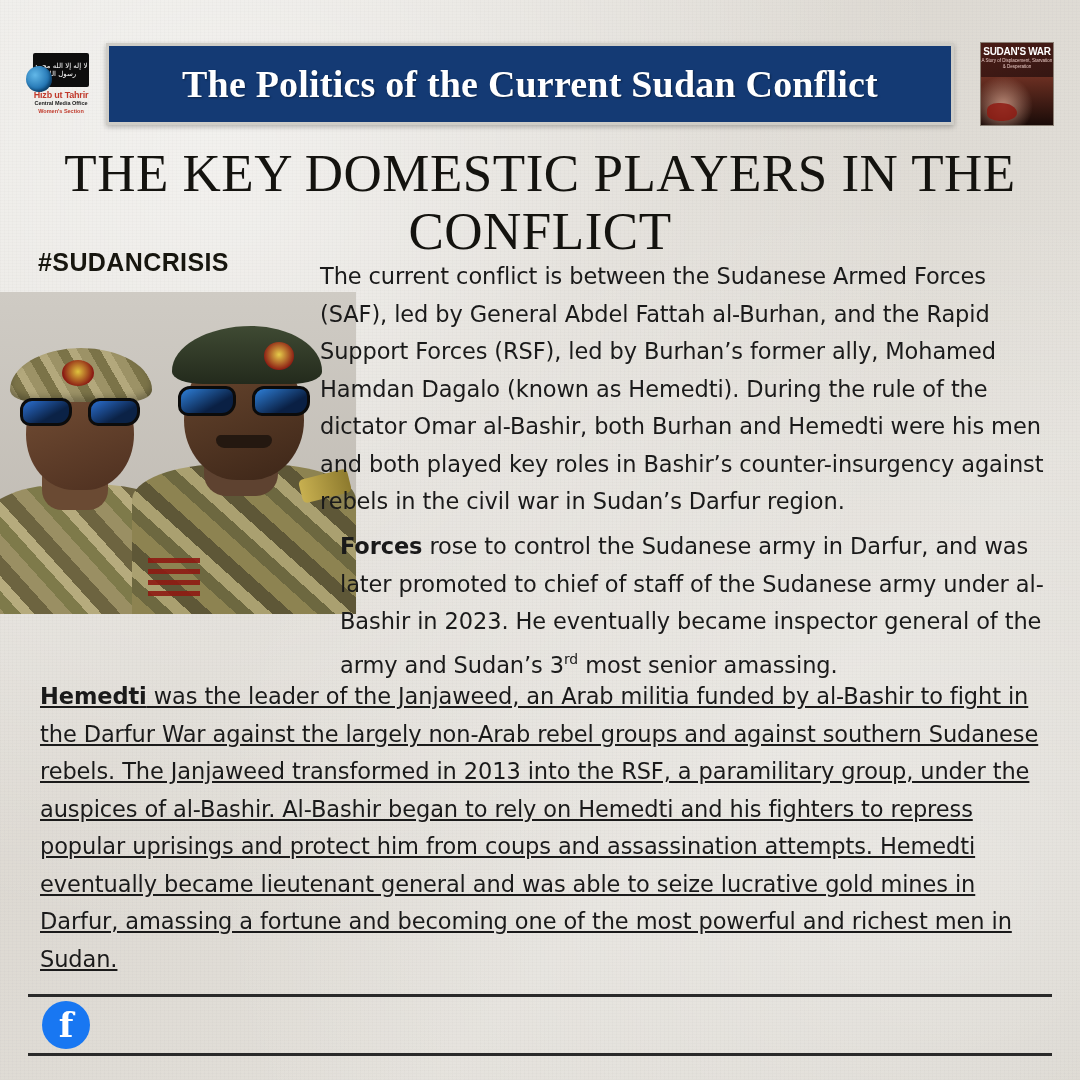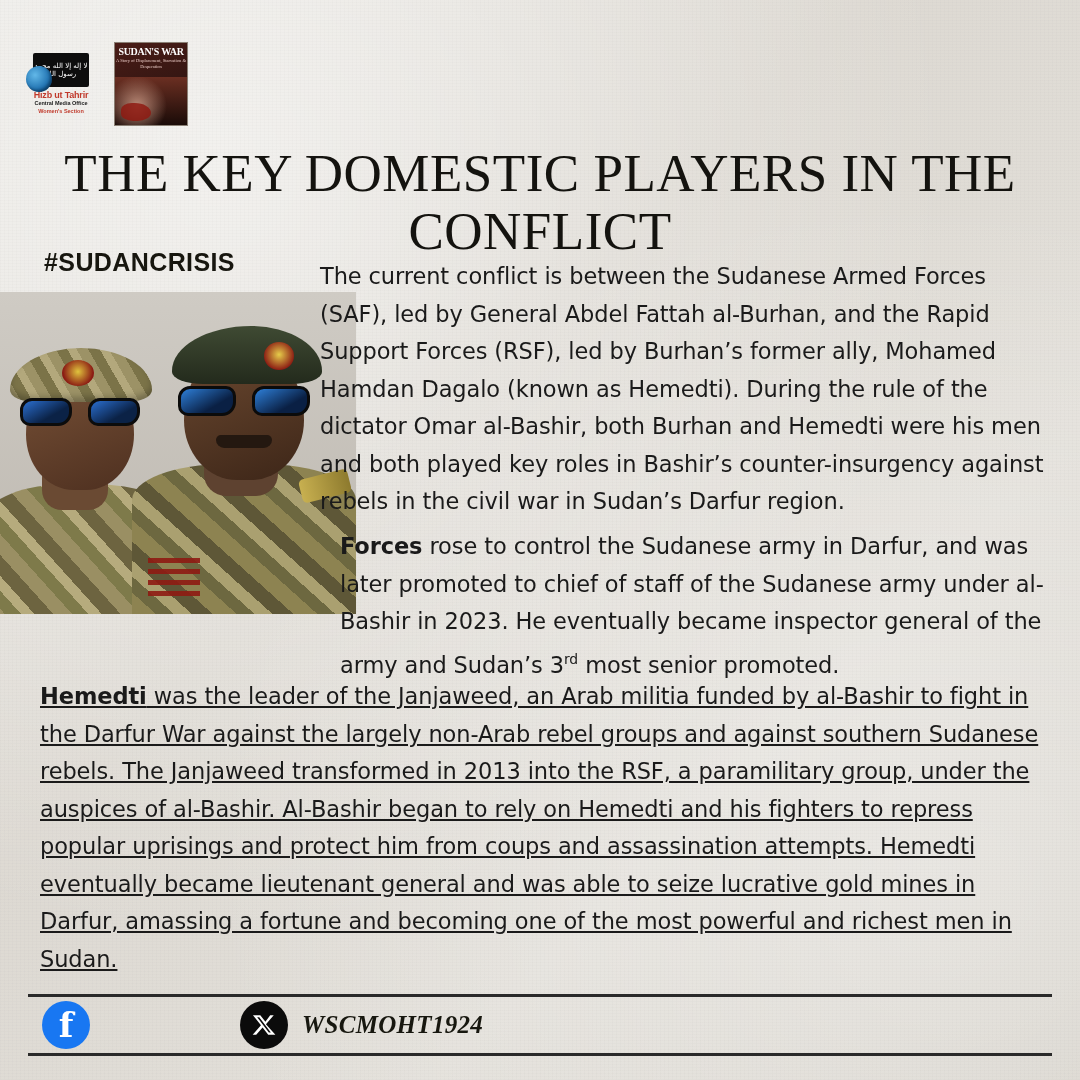--- a/index.html
+++ b/index.html
@@ -70,24 +70,24 @@
   .title-banner h1 {
     color: #ffffff;
     font-family: "Liberation Serif", "DejaVu Serif", serif;
     font-weight: bold;
     font-size: 38px;
     letter-spacing: 0.2px;
     text-shadow: 1px 1px 2px rgba(0,0,0,0.4);
     white-space: nowrap;
   }
   .logo-right {
-    width: 74px; height: 84px; margin-left: 14px; flex: 0 0 auto;
+    width: 74px; height: 84px; margin-left: 26px; flex: 0 0 auto;
     background: linear-gradient(160deg, #4a1c16, #241210);
     border: 1px solid #8a7f74;
-    position: relative; overflow: hidden; font-family: Liberation Serif, serif;
+    position: relative; overflow: hidden;
   }
   .logo-right .sw-title {
     color: #fff; font-size: 10px; font-weight: bold; text-align: center;
     margin-top: 3px; letter-spacing: -0.3px;
   }
   .logo-right .sw-sub {
     color: #e6c7c2; font-size: 4.5px; text-align: center; line-height: 6px; margin-top: 1px;
   }
   .logo-right .sw-photo {
     position: absolute; left: 0; bottom: 0; width: 74px; height: 48px;
@@ -108,21 +108,21 @@
     font-family: "Liberation Serif", "DejaVu Serif", serif;
     font-weight: normal;
     font-size: 53px;
     line-height: 58px;
     color: #14130f;
     letter-spacing: 0.5px;
   }
 
   
   .hashtag {
-    position: absolute; top: 248px; left: 44px;
+    position: absolute; top: 248px; left: 38px;
     font-family: "Liberation Sans", sans-serif;
     font-weight: bold; font-size: 25px; color: #17160f;
     letter-spacing: 0.4px;
   }
 
   
   .photo {
     position: absolute; left: 0px; top: 292px; width: 356px; height: 322px;
     overflow: hidden;
   }
@@ -296,20 +296,23 @@
         <div class="shahada">لا إله إلا الله محمد رسول الله</div>
       </div>
       <div class="ht-globe"></div>
       <div class="ht-text">
         <div class="l1">Hizb ut Tahrir</div>
         <div class="l2">Central Media Office</div>
         <div class="l3">Women's Section</div>
       </div>
     </div>
 
+    <div class="title-banner">
+      <h1>The Politics of the Current Sudan Conflict</h1>
+    </div>
 
     <div class="logo-right">
       <div class="sw-title">SUDAN'S WAR</div>
       <div class="sw-sub">A Story of Displacement, Starvation &amp; Desperation</div>
       <div class="sw-photo">
         <div class="sw-splat"></div>
       </div>
     </div>
   </div>
 
@@ -344,37 +347,29 @@
         <div class="lens r"></div>
       </div>
       <div class="mustache"></div>
       <div class="epaulette"></div>
     </div>
   </div>
 
   <div class="body-text para-1">The current conflict is between the Sudanese Armed Forces (SAF), led by General Abdel Fattah al-Burhan, and the Rapid Support Forces (RSF), led by Burhan’s former ally, Mohamed Hamdan Dagalo (known as Hemedti). During the rule of the dictator Omar al-Bashir, both Burhan and Hemedti were his men and both played key roles in Bashir’s counter-insurgency against rebels in the civil war in Sudan’s Darfur region.</div>
 
   <div class="body-text para-2">
-    <b>Forces</b><span> rose to control the Sudanese army in Darfur, and was later promoted to chief of staff of the Sudanese army under al-Bashir in 2023. He eventually became inspector general of the army and Sudan’s 3</span><sup>rd</sup><span> most senior promoted.</span>
+    <b>Forces</b><span> rose to control the Sudanese army in Darfur, and was later promoted to chief of staff of the Sudanese army under al-Bashir in 2023. He eventually became inspector general of the army and Sudan’s 3</span><sup>rd</sup><span> most senior amassing.</span>
   </div>
 
   <div class="body-text para-3">
     <b>Hemedti</b><span> was the leader of the Janjaweed, an Arab militia funded by al-Bashir to fight in the Darfur War against the largely non-Arab rebel groups and against southern Sudanese rebels. The Janjaweed transformed in 2013 into the RSF, a paramilitary group, under the auspices of al-Bashir. Al-Bashir began to rely on Hemedti and his fighters to repress popular uprisings and protect him from coups and assassination attempts. Hemedti eventually became lieutenant general and was able to seize lucrative gold mines in Darfur, amassing a fortune and becoming one of the most powerful and richest men in Sudan.</span>
   </div>
 
   <div class="footer">
 
     <div class="social s-fb">
       <div class="icon-circle fb-ic">f</div>
     </div>
 
-    <div class="social s-x">
-      <div class="icon-circle x-ic">
-        <svg width="26" height="26" viewBox="0 0 24 24" aria-hidden="true">
-          <path fill="#ffffff" d="M17.7 3h3.3l-7.2 8.2L22.5 21h-6.6l-5.2-6.6L4.8 21H1.5l7.7-8.8L1.8 3h6.8l4.7 6.1L17.7 3zm-1.2 16h1.8L7.6 4.9H5.7L16.5 19z"></path>
-        </svg>
-      </div>
-      <div class="label">WSCMOHT1924</div>
-    </div>
 
   </div>
 
 </div>
 
 </body></html>

